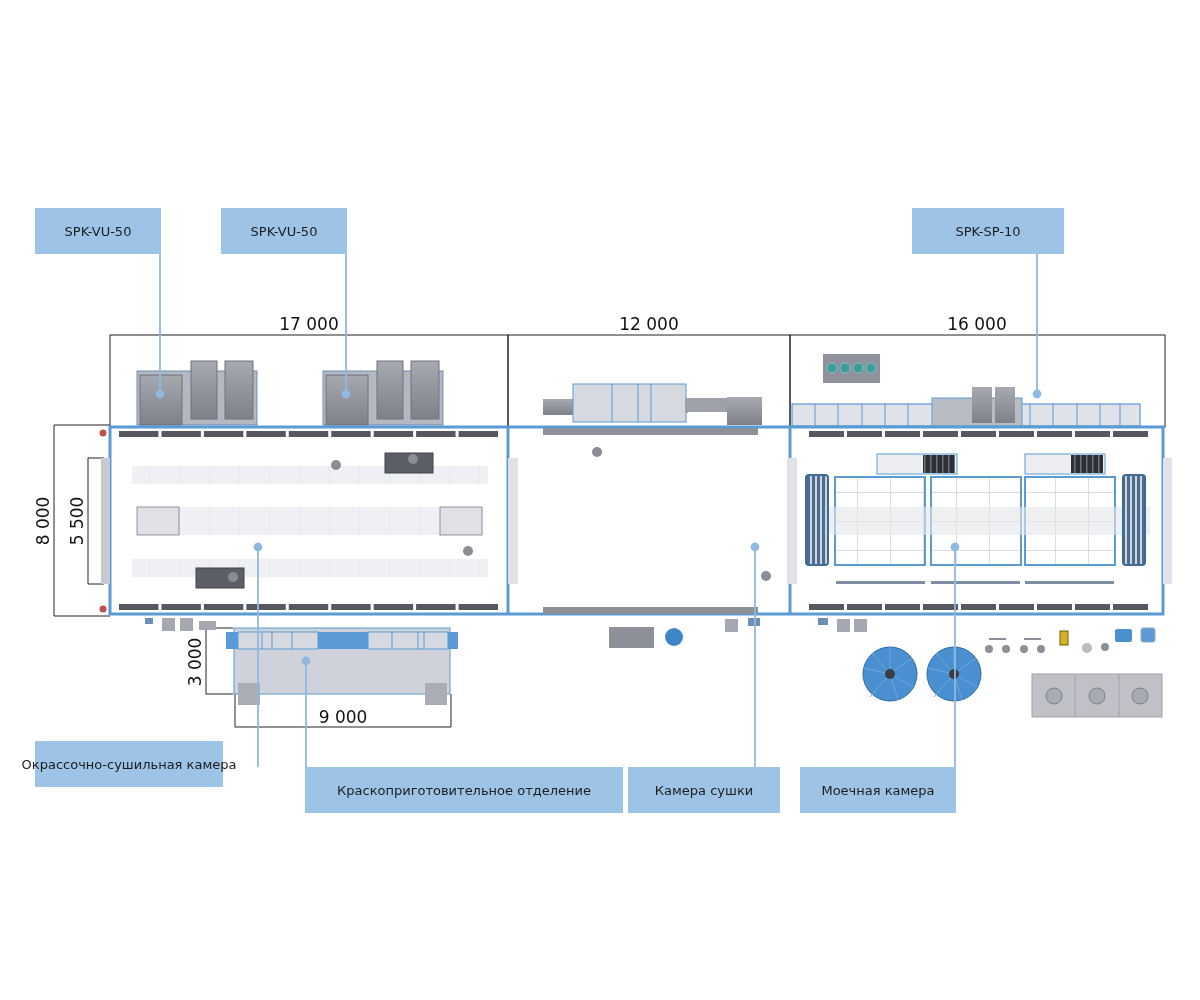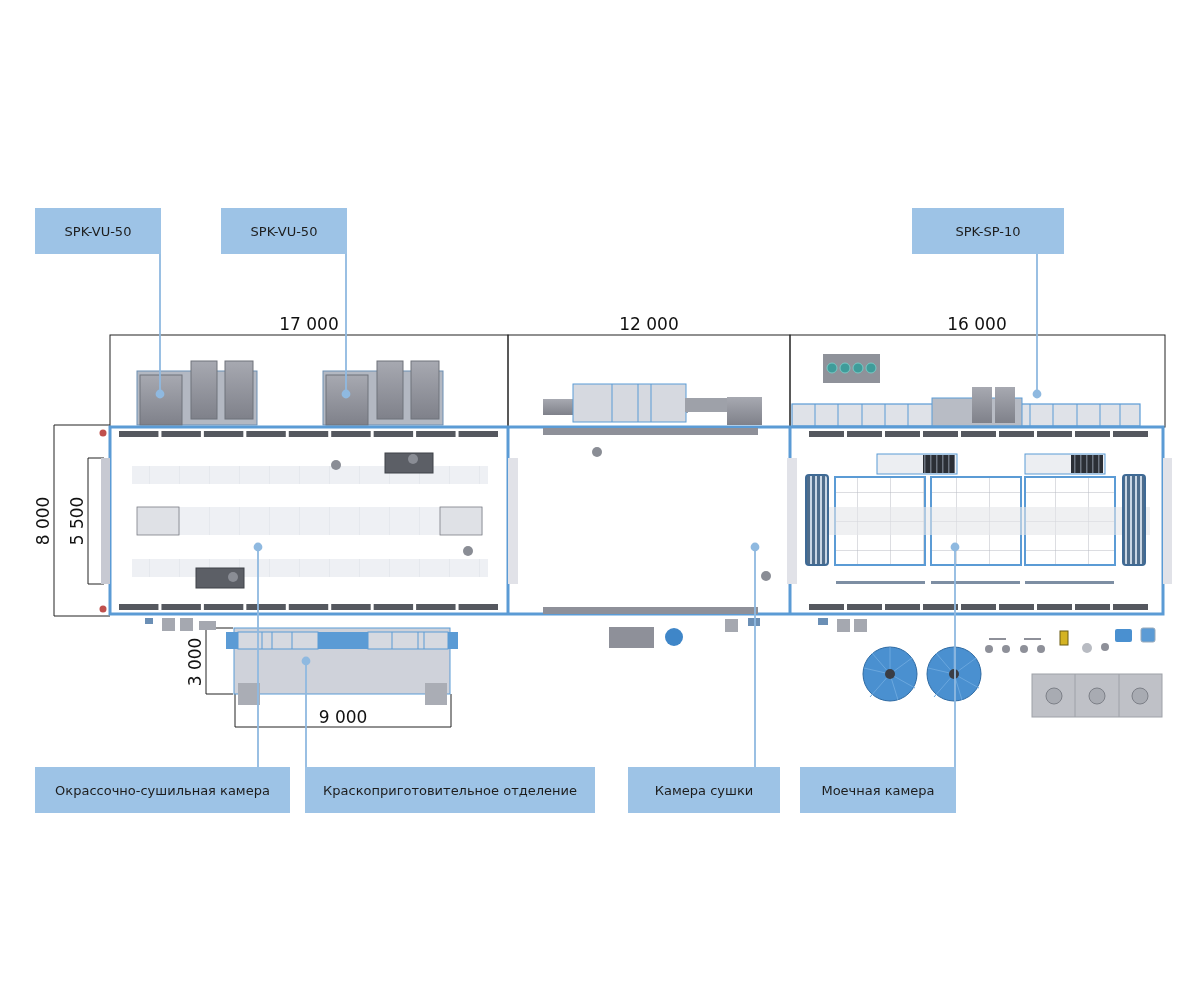--- a/index.html
+++ b/index.html
@@ -260,16 +260,16 @@
     <circle cx="755" cy="547" r="3.5"></circle>
     <line x1="955" y1="547" x2="955" y2="767"></line>
     <circle cx="955" cy="547" r="3.5"></circle>
   </g>
 </svg>
 
 <div class="callout" style="left:35px;top:208px;width:126px;height:46px;">SPK-VU-50</div>
 <div class="callout" style="left:221px;top:208px;width:126px;height:46px;">SPK-VU-50</div>
 <div class="callout" style="left:912px;top:208px;width:152px;height:46px;">SPK-SP-10</div>
 
-<div class="callout" style="left:35px;top:767px;width:255px;height:46px;">Окрассочно-сушильная камера</div>
-<div class="callout" style="left:305px;top:767px;width:290px;height:46px;">Краскоприготовительное отделение</div>
+<div class="callout" style="left:35px;top:741px;width:188px;height:46px;">Окрассочно-сушильная камера</div>
+<div class="callout" style="left:305px;top:767px;width:318px;height:46px;">Краскоприготовительное отделение</div>
 <div class="callout" style="left:628px;top:767px;width:152px;height:46px;">Камера сушки</div>
 <div class="callout" style="left:800px;top:767px;width:156px;height:46px;">Моечная камера</div>
 
 </body></html>

